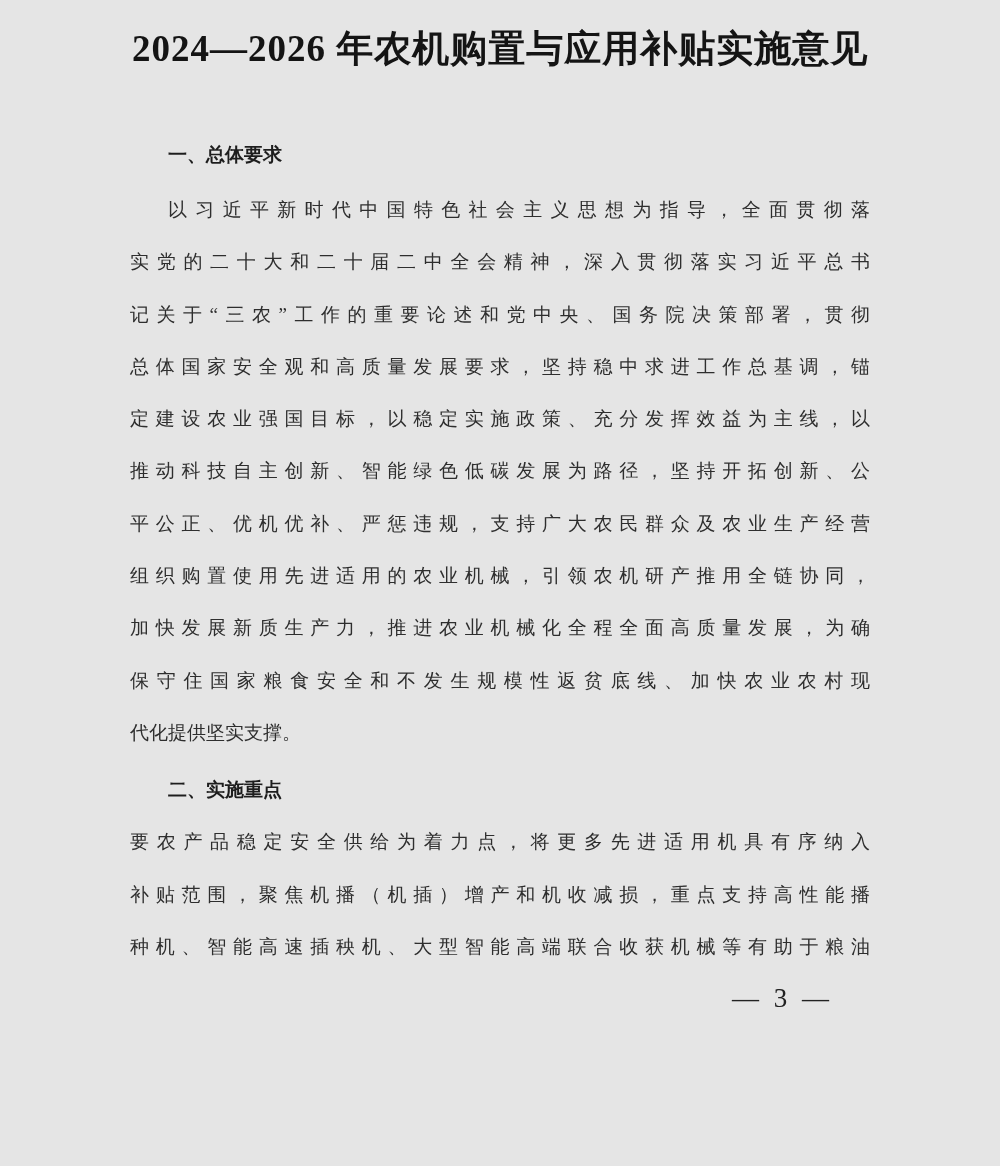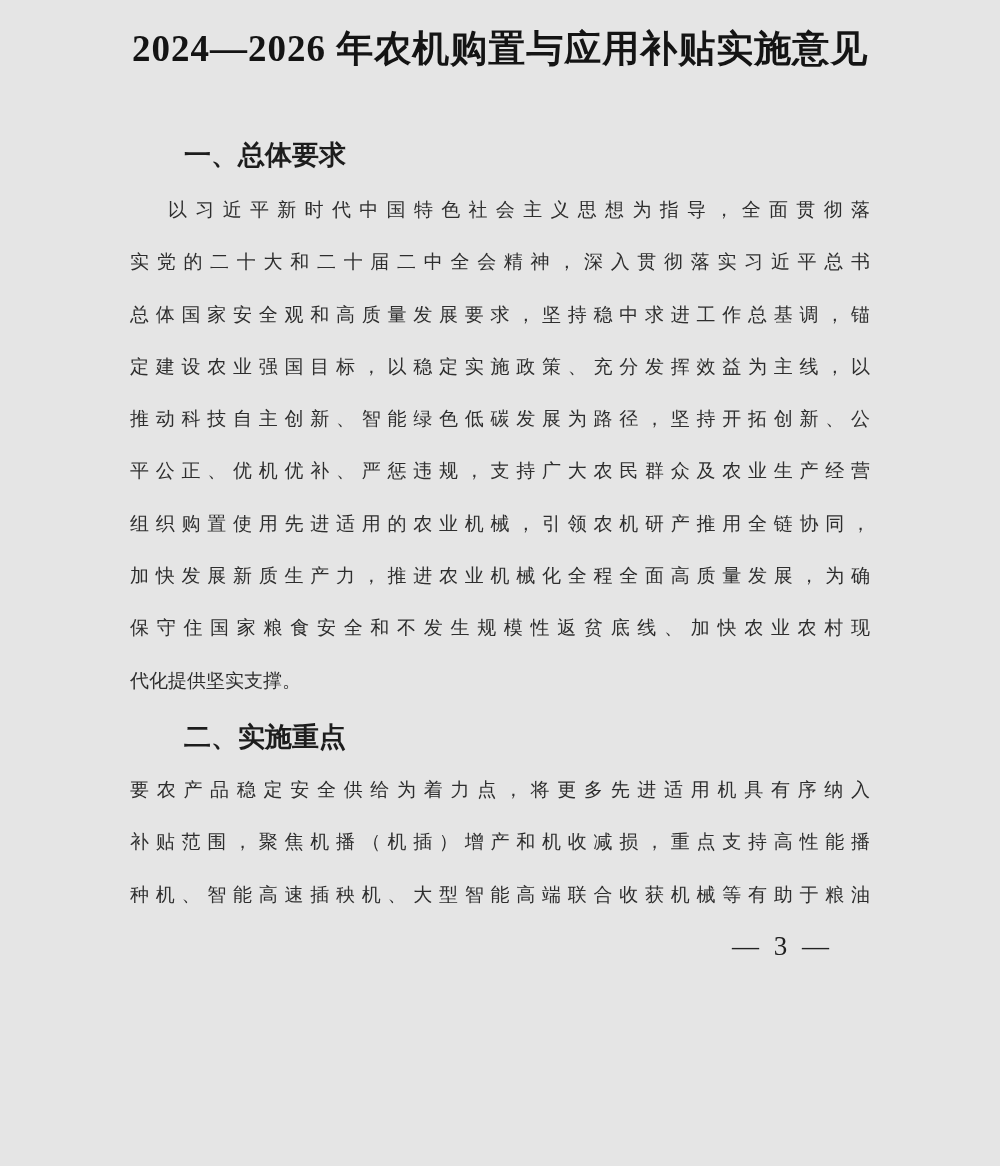--- a/index.html
+++ b/index.html
@@ -31,21 +31,21 @@
   .content {
     padding: 0 130px;
   }
   .heading {
     margin: 0;
     margin-top: 54px;
     height: 58px;
     line-height: 58px;
     font-family: "Liberation Sans", "DejaVu Sans", sans-serif;
     font-weight: 700;
-    font-size: 27px;
+    font-size: 19px;
     color: #1d1d1d;
     text-indent: 2em;
   }
   .heading.second {
     margin-top: 4px;
     height: 53px;
     line-height: 53px;
   }
   .line {
     height: 52.3px;
@@ -82,20 +82,21 @@
 <body>
 
 <div class="page">
   <h1 class="title">2024—2026 年农机购置与应用补贴实施意见</h1>
 
   <div class="content">
     <h2 class="heading">一、总体要求</h2>
 
     <div class="line indent">以习近平新时代中国特色社会主义思想为指导，全面贯彻落</div>
     <div class="line">实党的二十大和二十届二中全会精神，深入贯彻落实习近平总书</div>
+    <div class="line">记关于“三农”工作的重要论述和党中央、国务院决策部署，贯彻</div>
     <div class="line">总体国家安全观和高质量发展要求，坚持稳中求进工作总基调，锚</div>
     <div class="line">定建设农业强国目标，以稳定实施政策、充分发挥效益为主线，以</div>
     <div class="line">推动科技自主创新、智能绿色低碳发展为路径，坚持开拓创新、公</div>
     <div class="line">平公正、优机优补、严惩违规，支持广大农民群众及农业生产经营</div>
     <div class="line">组织购置使用先进适用的农业机械，引领农机研产推用全链协同，</div>
     <div class="line">加快发展新质生产力，推进农业机械化全程全面高质量发展，为确</div>
     <div class="line">保守住国家粮食安全和不发生规模性返贫底线、加快农业农村现</div>
     <div class="line para-end">代化提供坚实支撑。</div>
 
     <h2 class="heading second">二、实施重点</h2>

